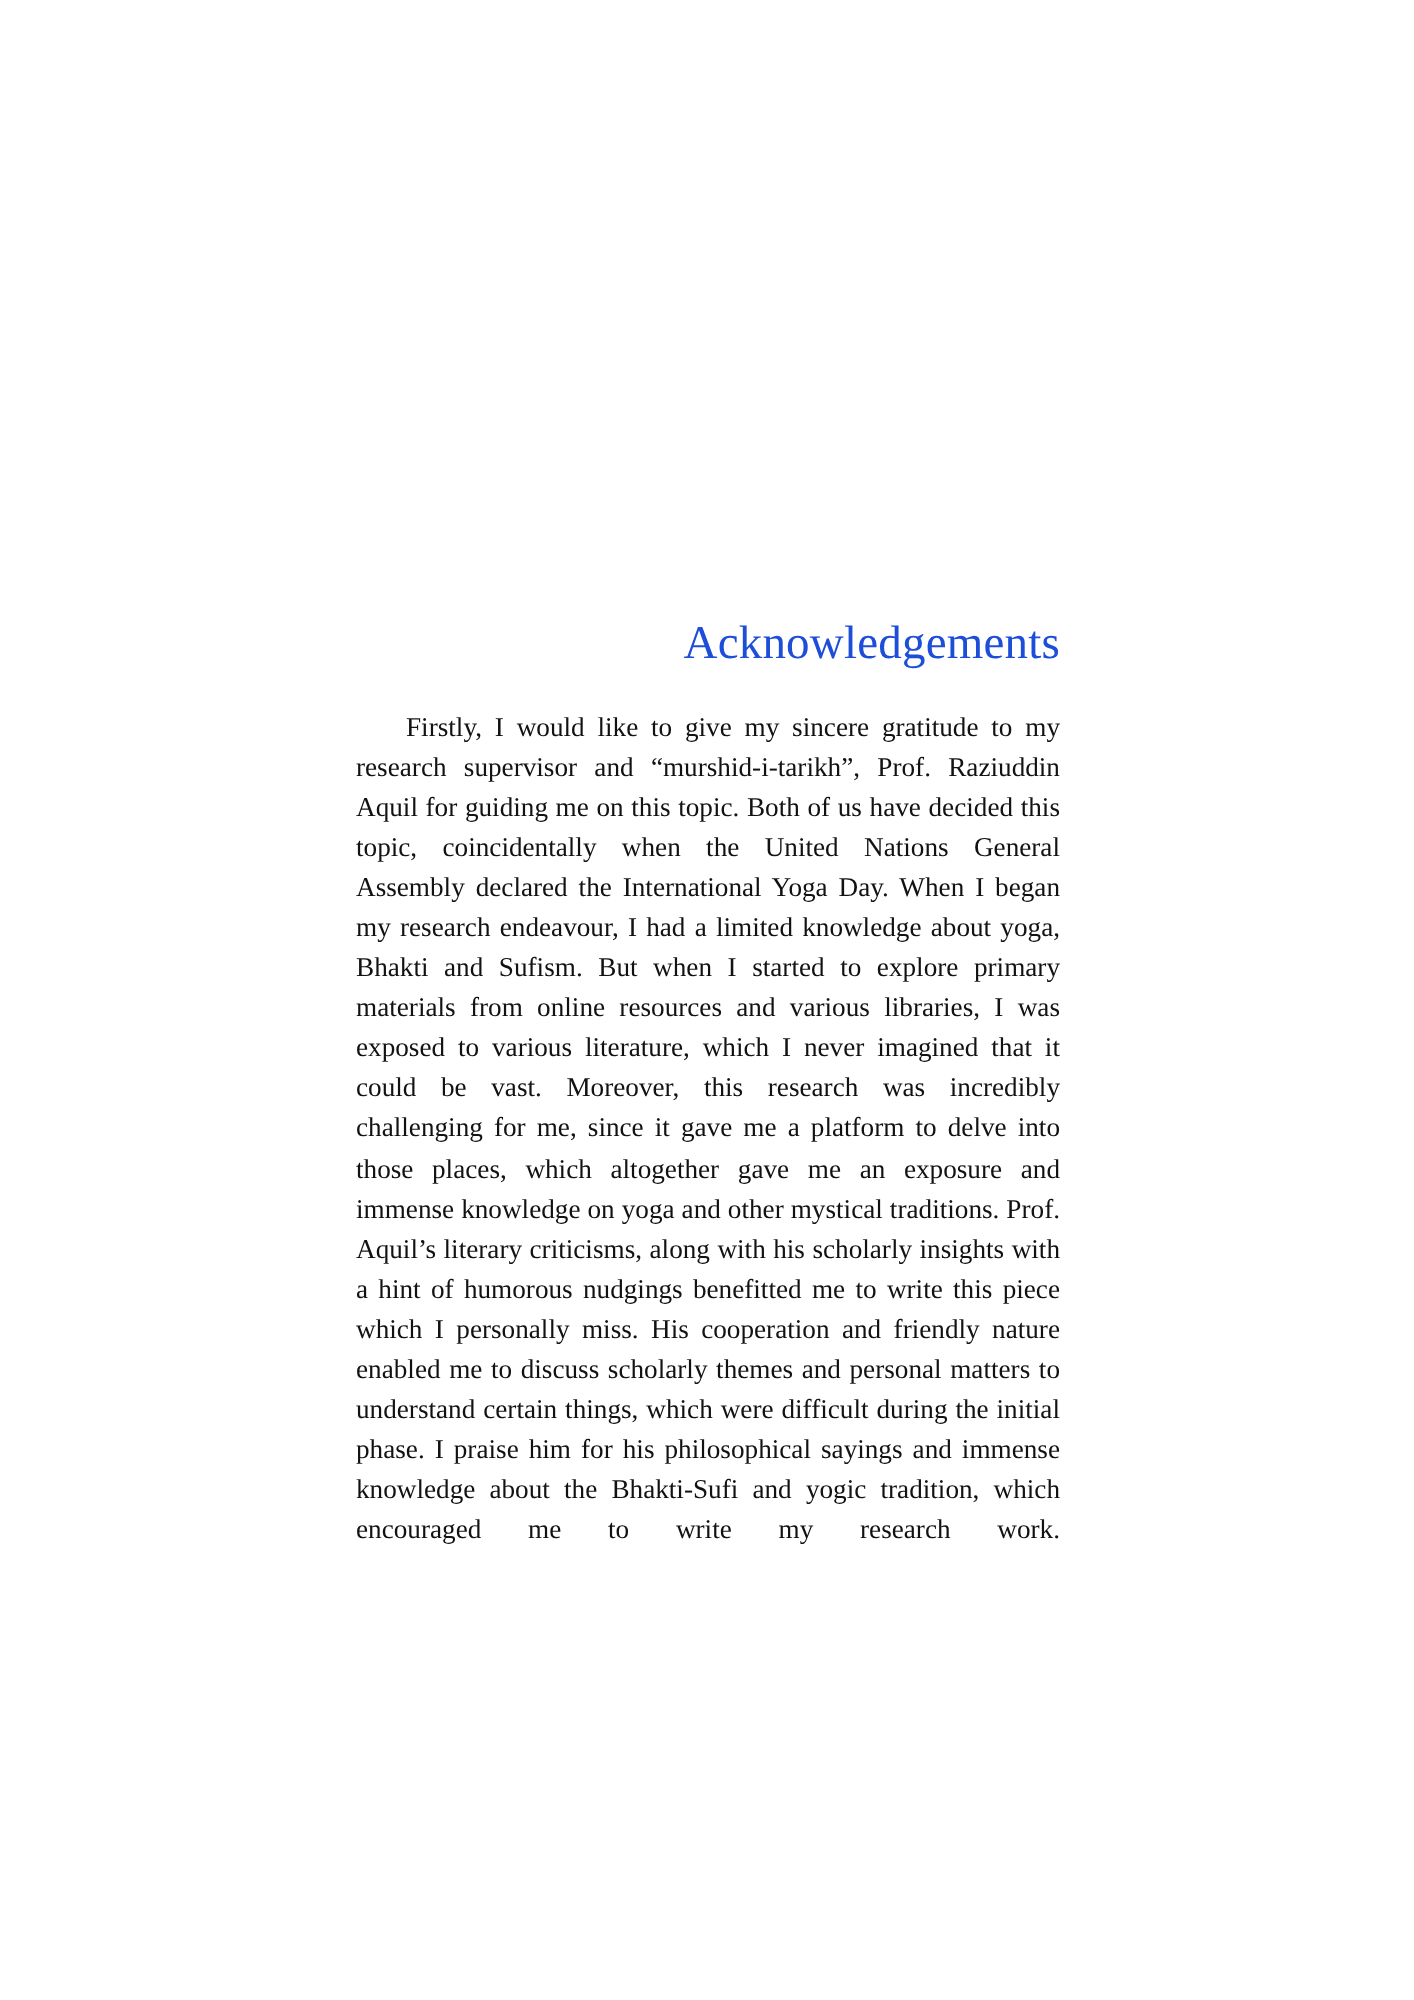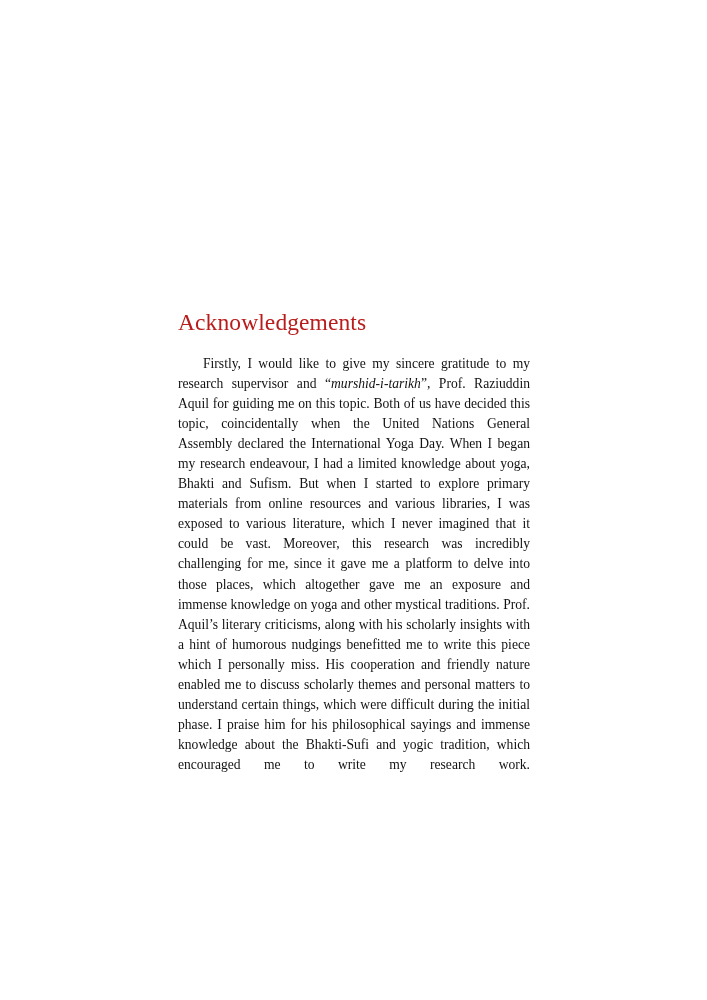--- a/index.html
+++ b/index.html
@@ -29,23 +29,23 @@
     position: absolute;
     left: 178px;
     top: 308px;
     width: 352px;
   }
 
   .doc-title {
     font-size: 23.5px;
     line-height: 28px;
     font-weight: 400;
-    text-align: left;
+    text-align: right;
     letter-spacing: 0.1px;
-    color: #b91c1c;
+    color: #1d4ed8;
     margin: 0 0 18px 0;
     padding: 0;
   }
 
   .para {
     font-size: 13.6px;
     line-height: 20.05px;
     text-align: justify;
     text-justify: inter-word;
     text-indent: 25px;
@@ -54,21 +54,20 @@
     color: #121212;
     word-spacing: 0.1px;
     hyphens: none;
   }
 
   .para + .para {
     margin-top: 2px;
   }
 
   .para .it {
-    font-style: italic;
   }
 
   
   .para:after {
     content: "";
     display: inline-block;
     width: 100%;
   }
   .para.no-stretch:after { content: none; }
 </style>

